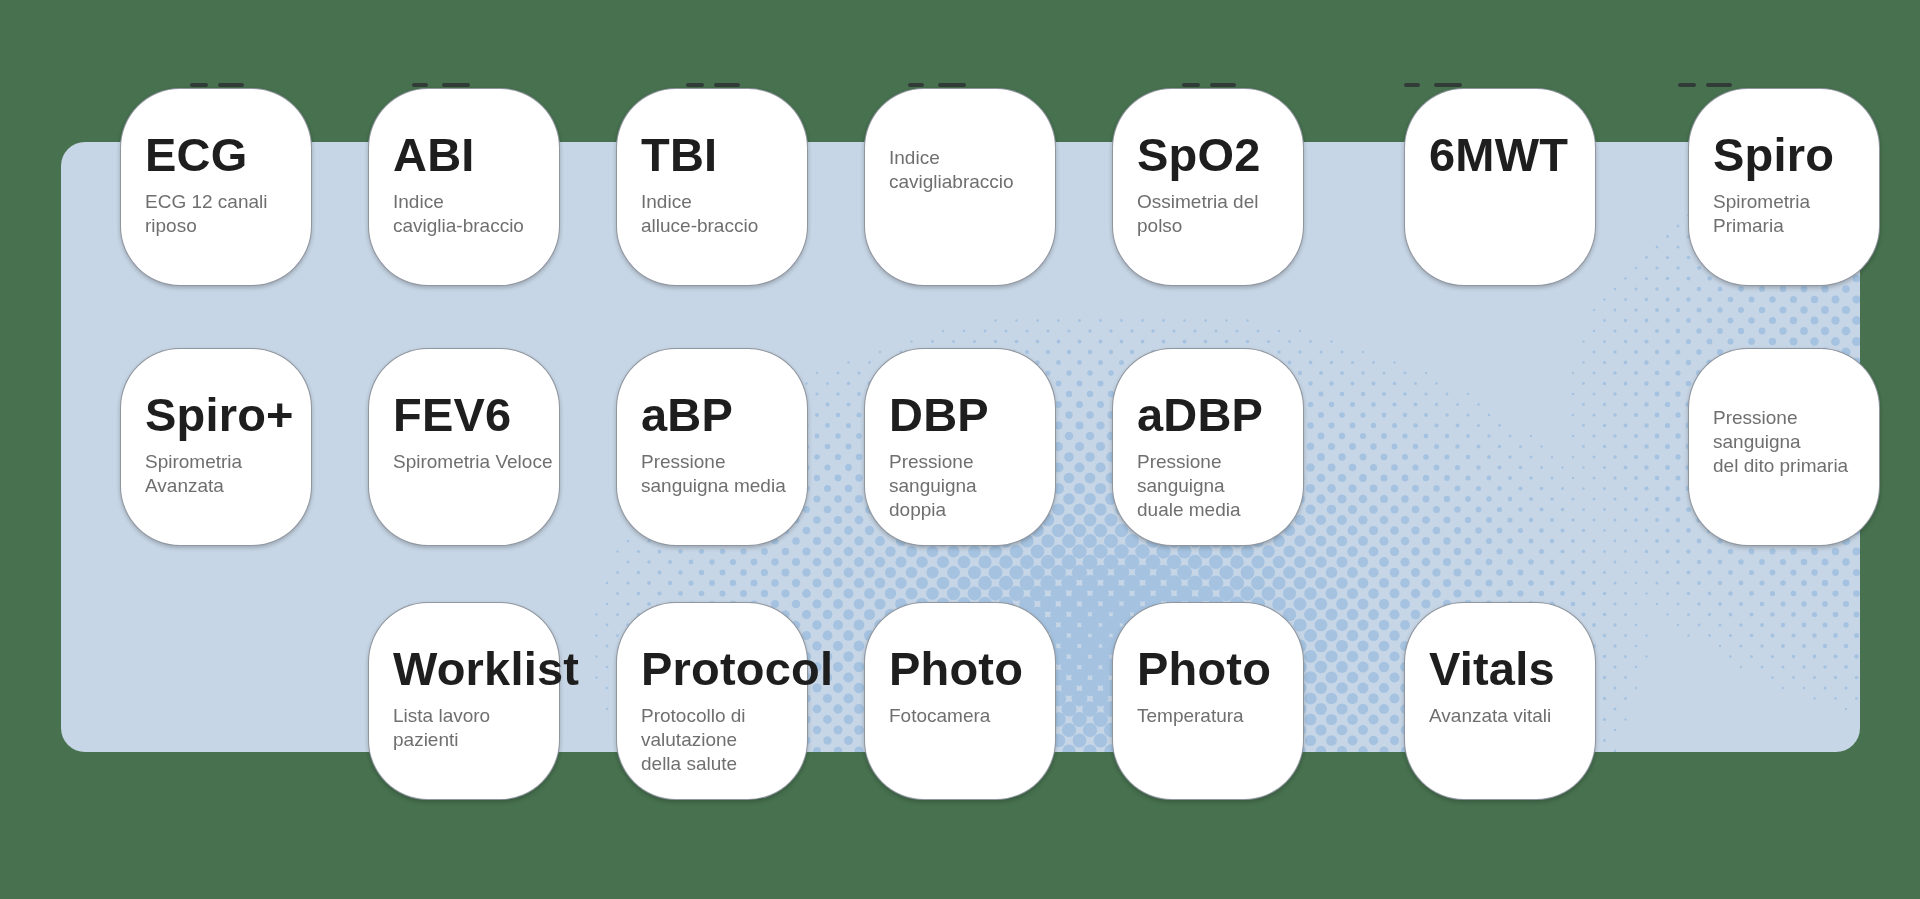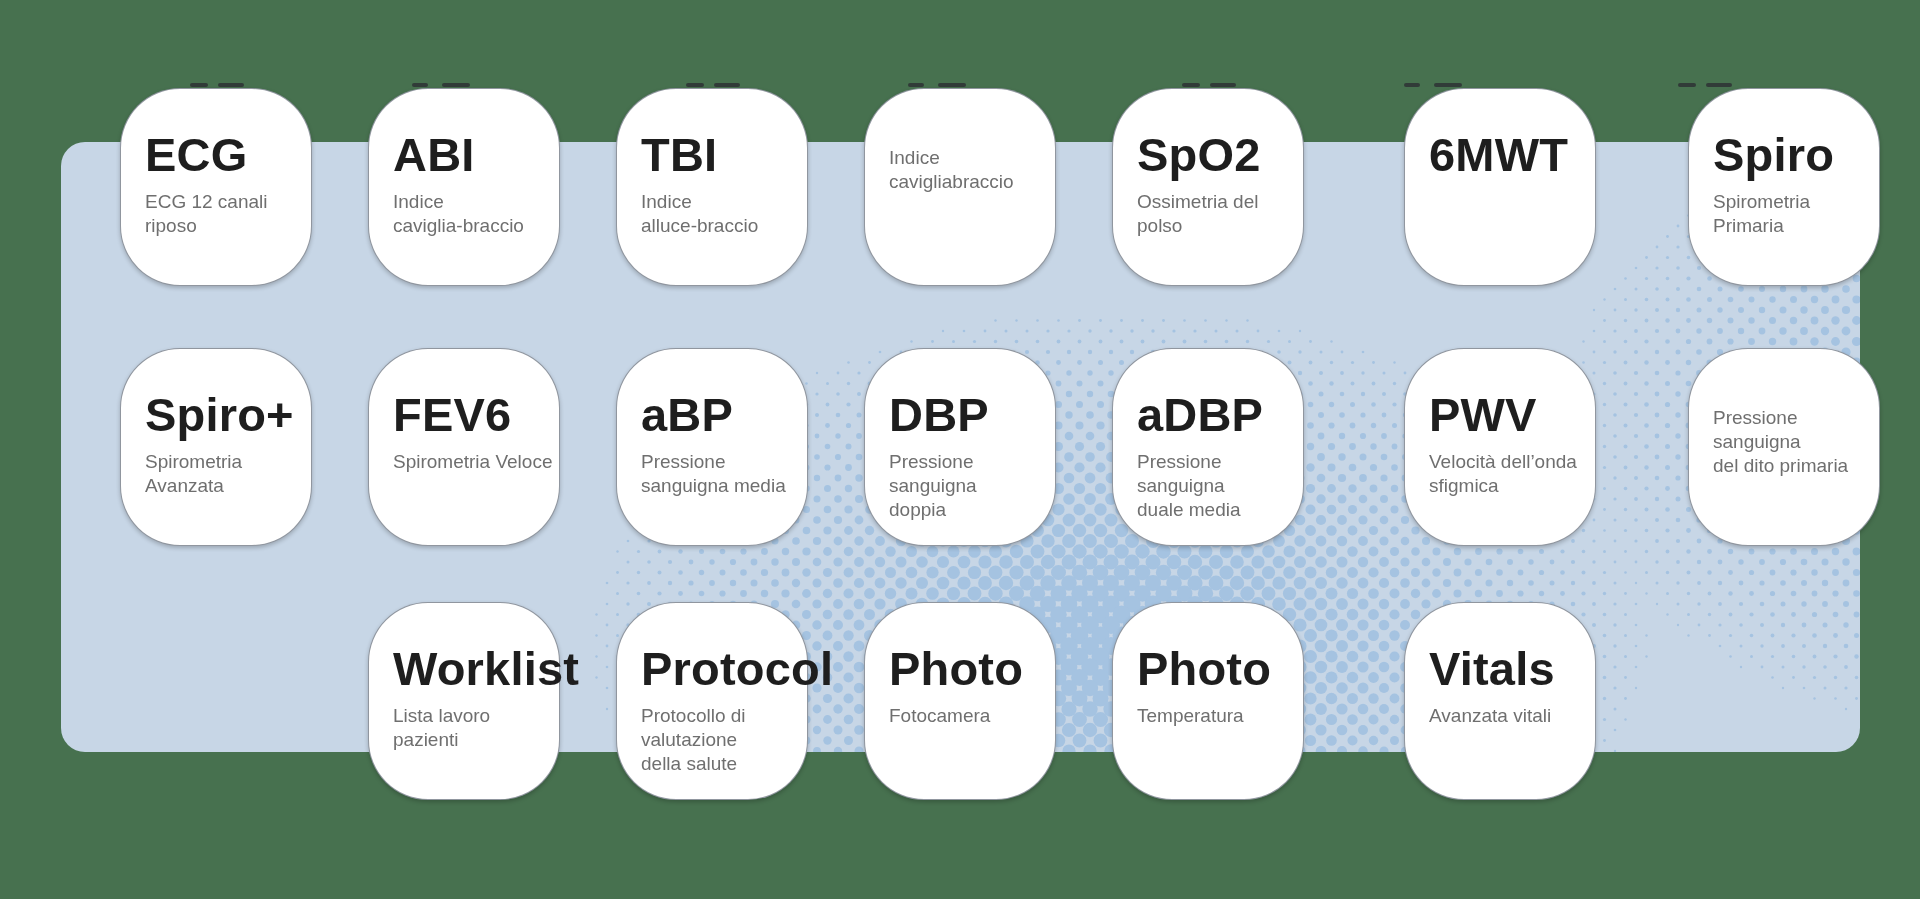--- a/index.html
+++ b/index.html
@@ -2457,25 +2457,20 @@
     <div class="card-subtitle">Pressione
 sanguigna
 doppia</div>
   </div>
   <div class="card row-1 col-4">
     <div class="card-title">aDBP</div>
     <div class="card-subtitle">Pressione
 sanguigna
 duale media</div>
   </div>
-  <div class="card row-1 col-5">
-    <div class="card-title">PWV</div>
-    <div class="card-subtitle">Velocità dell’onda
-sfigmica</div>
-  </div>
   <div class="card row-1 col-6">
     <div class="card-subtitle">Pressione
 sanguigna
 del dito primaria</div>
   </div>
 
   <div class="card row-2 col-1">
     <div class="card-title">Worklist</div>
     <div class="card-subtitle">Lista lavoro
 pazienti</div>

